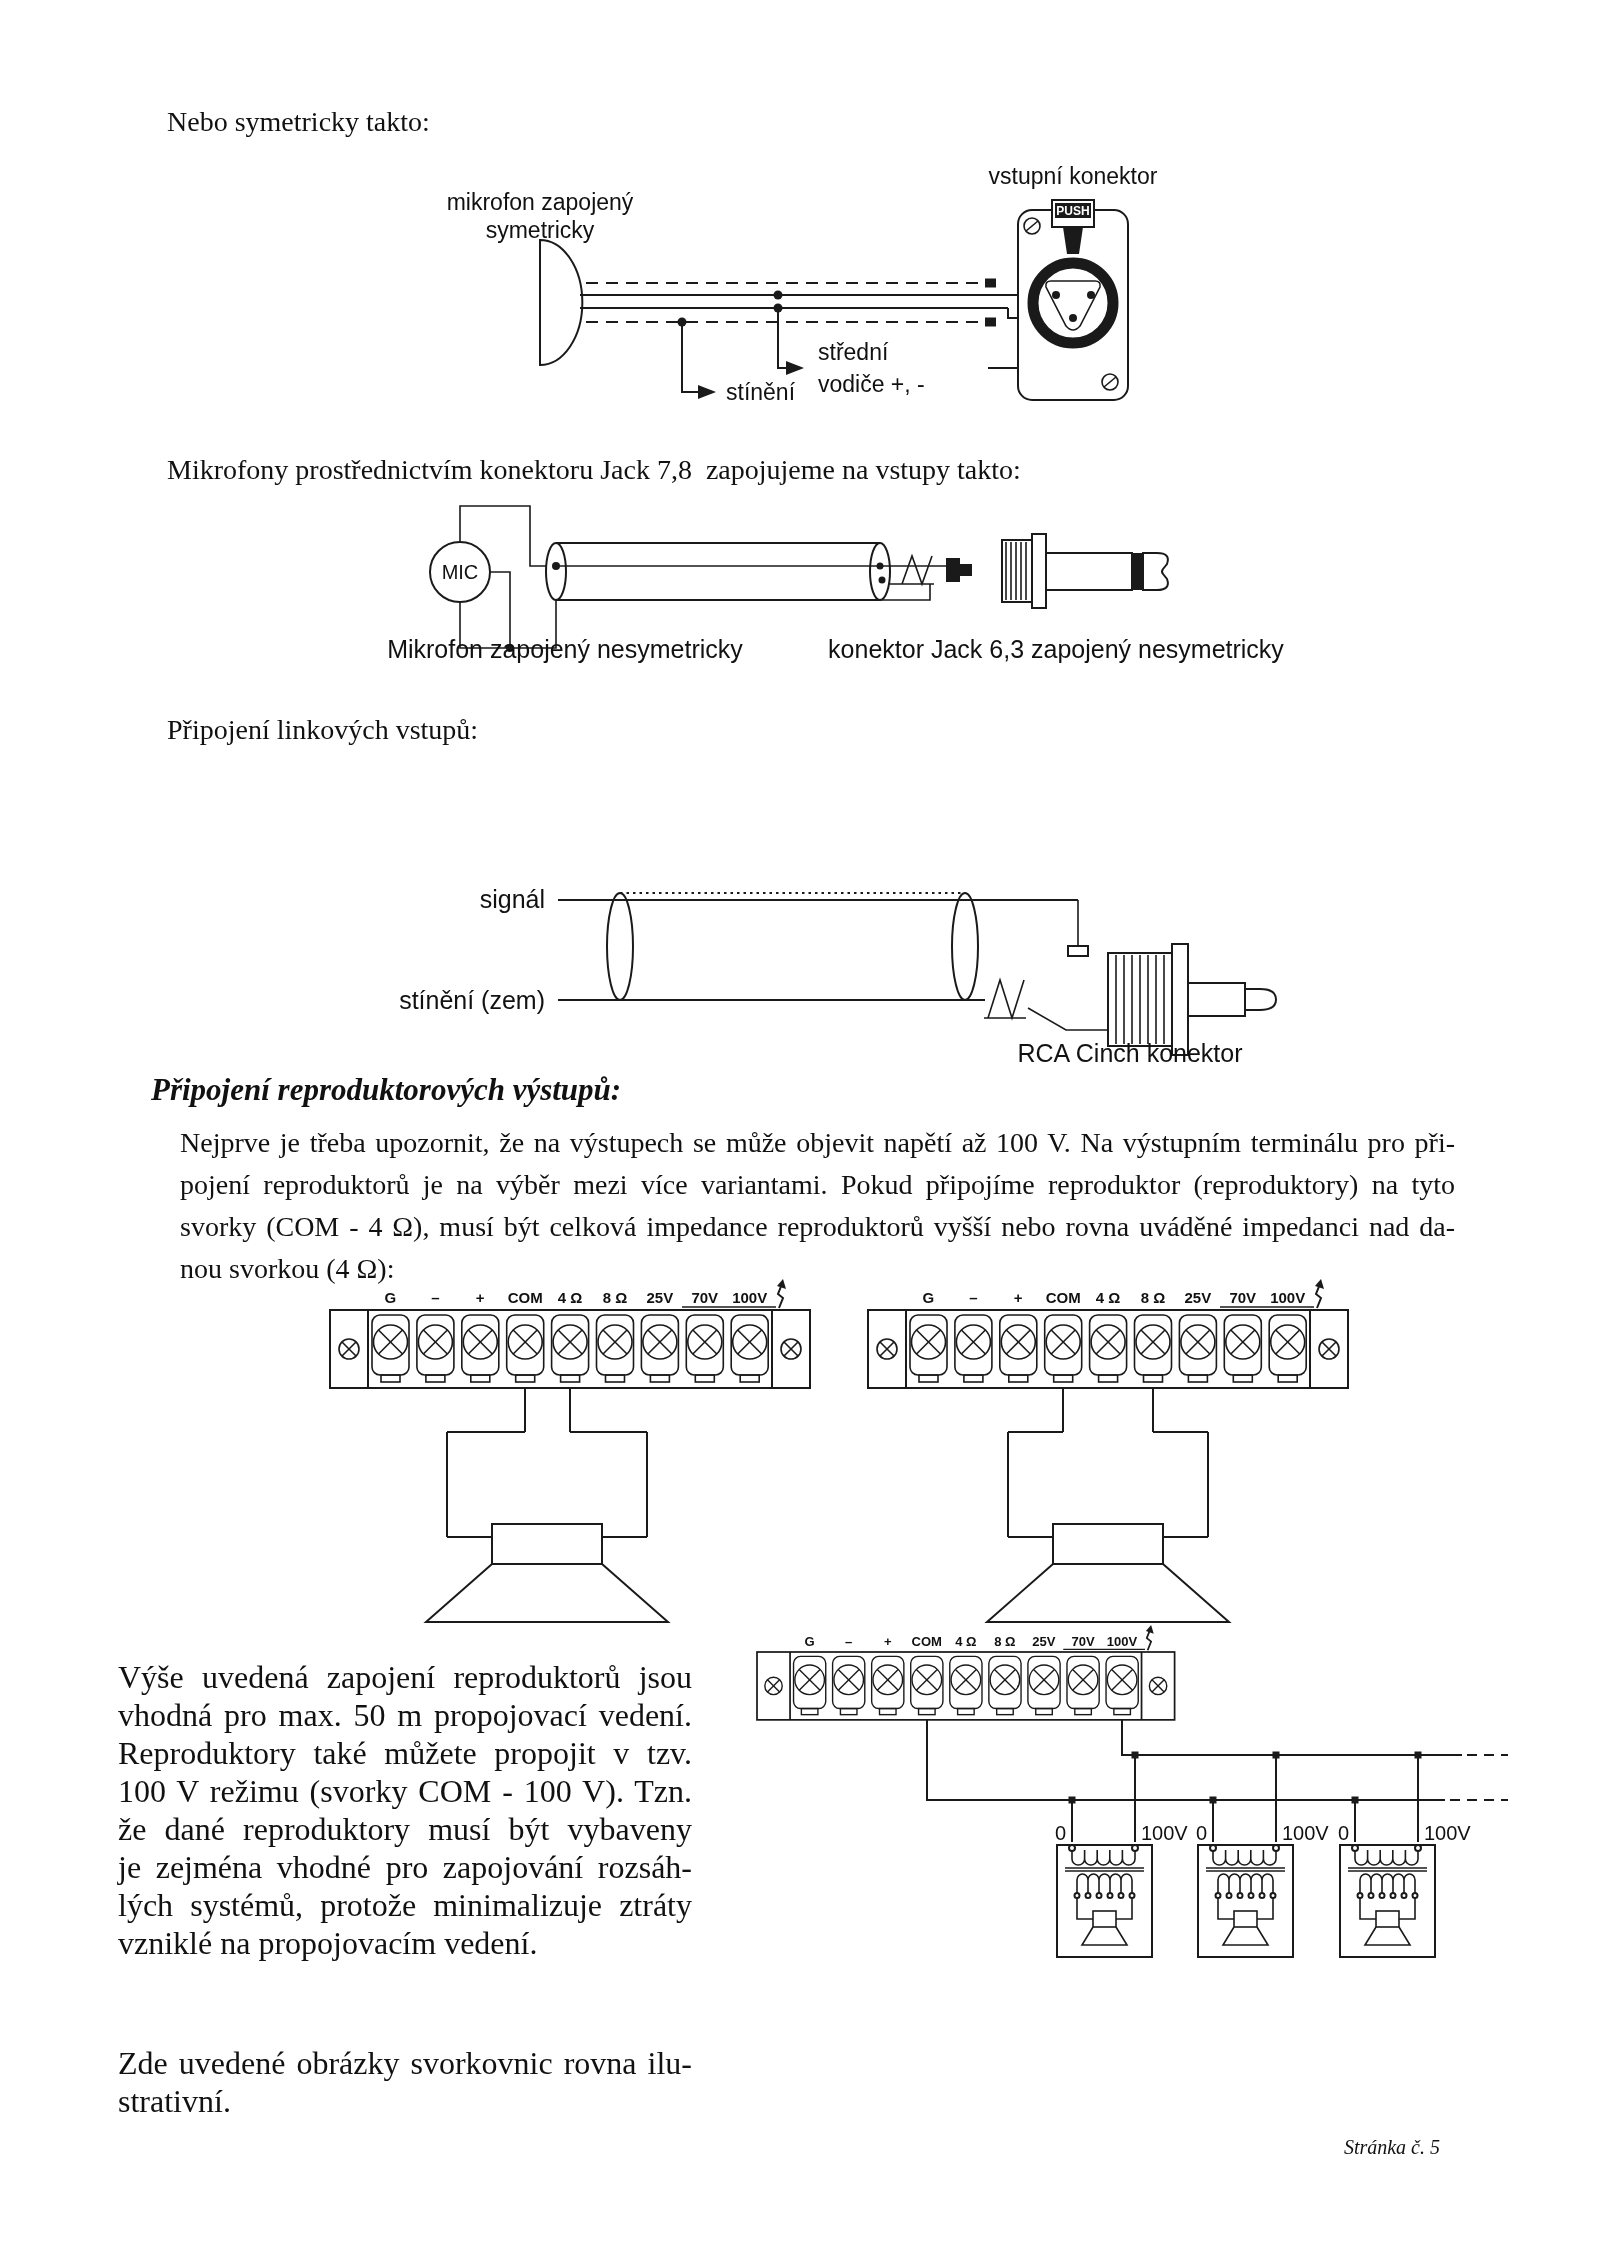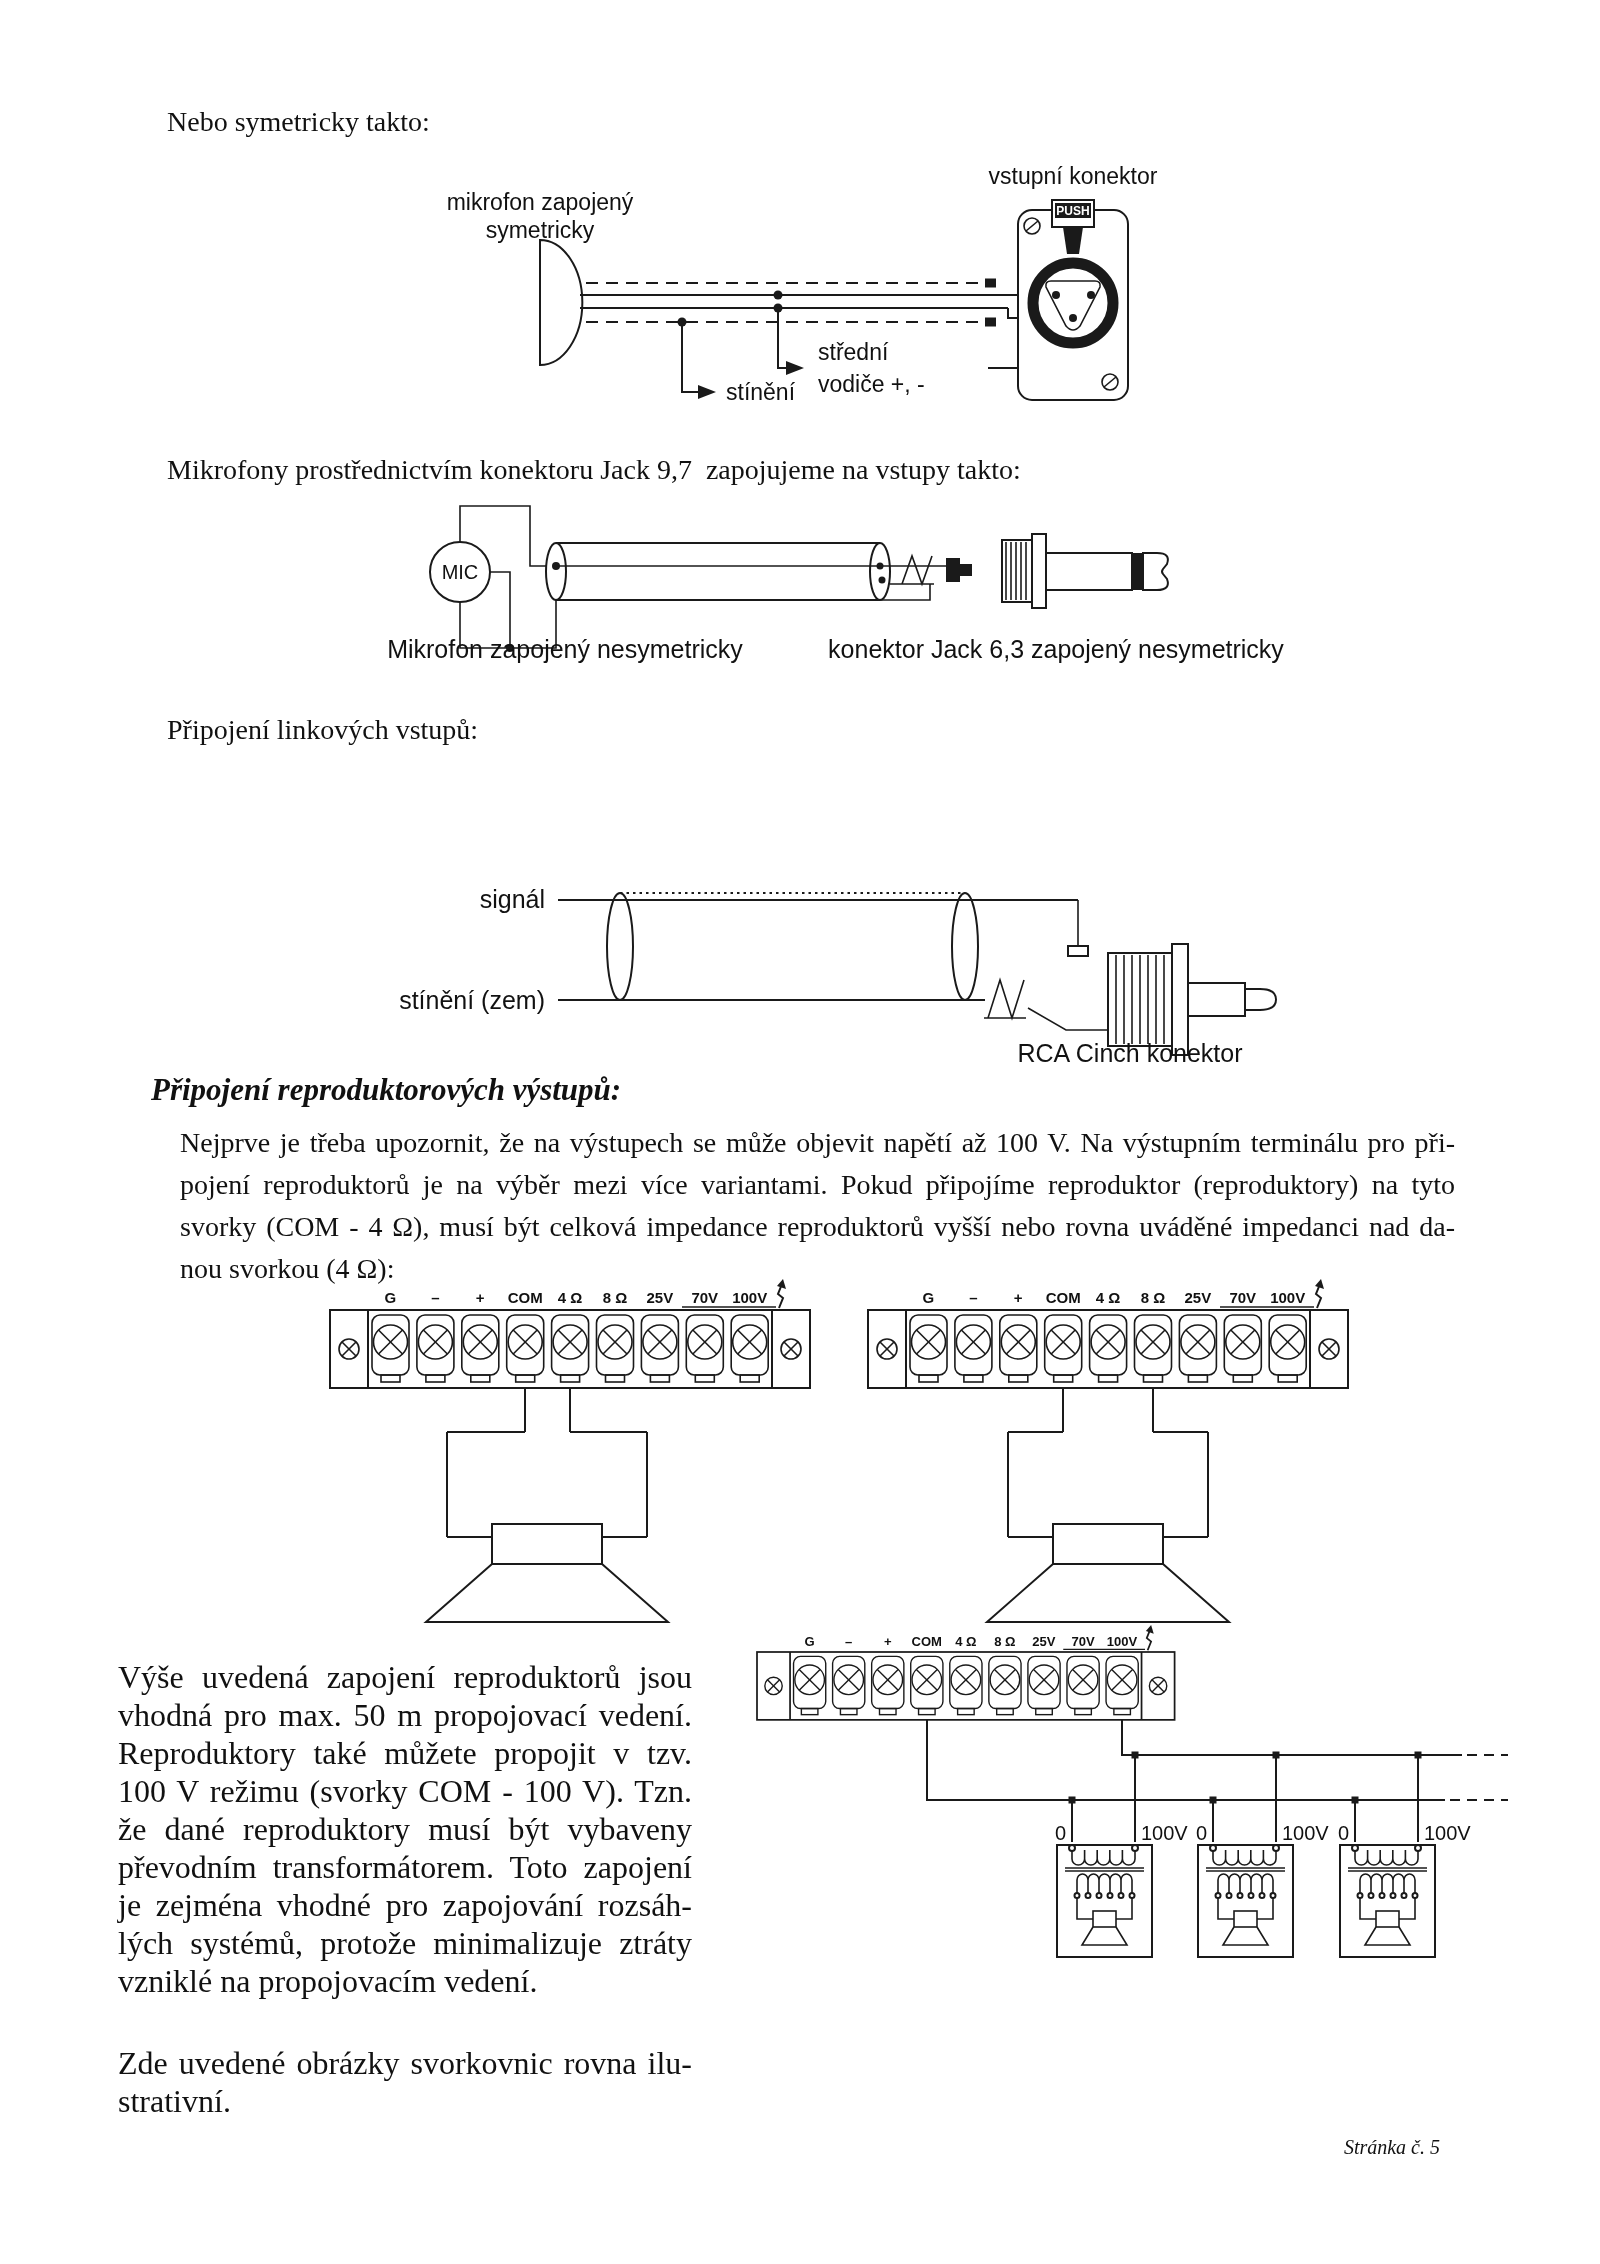--- a/index.html
+++ b/index.html
@@ -77,21 +77,21 @@
     <g>
       <circle class="thin" cx="1032" cy="226" r="8"></circle>
         <line class="thin" x1="1026" y1="231" x2="1038" y2="221"></line>
     </g>
     <g>
       <circle class="thin" cx="1110" cy="382" r="8"></circle>
         <line class="thin" x1="1104" y1="387" x2="1116" y2="377"></line>
     </g>
   </svg>
 
-  <div class="abs body-text pre" style="left:150px;top:452px;width:1200px">Mikrofony prostřednictvím konektoru Jack 9,7  zapojujeme na vstupy takto:</div>
+  <div class="abs body-text pre" style="left:150px;top:452px;width:1200px">Mikrofony prostřednictvím konektoru Jack 7,8  zapojujeme na vstupy takto:</div>
 
   <svg class="abs" style="left:145px;top:500px" width="1290" height="180" viewBox="145 500 1290 180">
     <circle class="wfill" cx="460" cy="572" r="30"></circle>
     <text class="miclab" text-anchor="middle" x="460" y="579">MIC</text>
 
     <path class="thin" d="M460,542 V506 H530 V566 H552"></path>
     <path class="thin" d="M460,602 V648 H556 V600"></path>
     <path class="thin" d="M490,572 H510 V648"></path>
     <circle class="dot" cx="510" cy="648" r="4"></circle>
 
@@ -237,21 +237,20 @@
     <line class="ln" x1="1153" y1="1432" x2="1208" y2="1432"></line>
     <use href="#speaker" x="1008" y="1432"></use>
   </svg>
 
   <div class="abs col" style="left:118px;top:1628px;width:574px">
     <div class="jl">Výše uvedená zapojení reproduktorů jsou</div>
     <div class="jl">vhodná pro max. 50 m propojovací vedení.</div>
     <div class="jl">Reproduktory také můžete propojit v tzv.</div>
     <div class="jl">100 V režimu (svorky COM - 100 V). Tzn.</div>
     <div class="jl">že dané reproduktory musí být vybaveny</div>
-    <div class="jl">převodním transformátorem. Toto zapojení</div>
     <div class="jl">je zejména vhodné pro zapojování rozsáh-</div>
     <div class="jl">lých systémů, protože minimalizuje ztráty</div>
     <div class="jp">vzniklé na propojovacím vedení.</div>
   </div>
   <div class="abs col" style="left:118px;top:2014px;width:574px">
     <div class="jl">Zde uvedené obrázky svorkovnic rovna ilu-</div>
     <div class="jp">strativní.</div>
   </div>
 
   <svg class="abs" style="left:740px;top:1620px" width="770" height="460" viewBox="740 1620 770 460">

